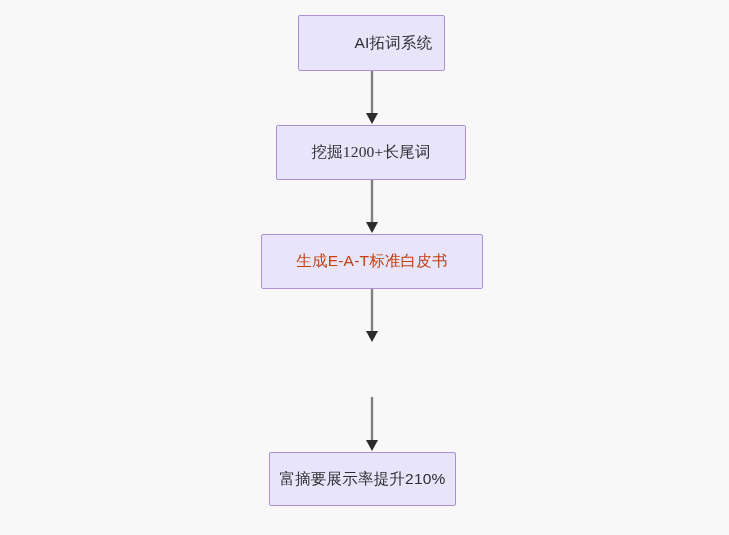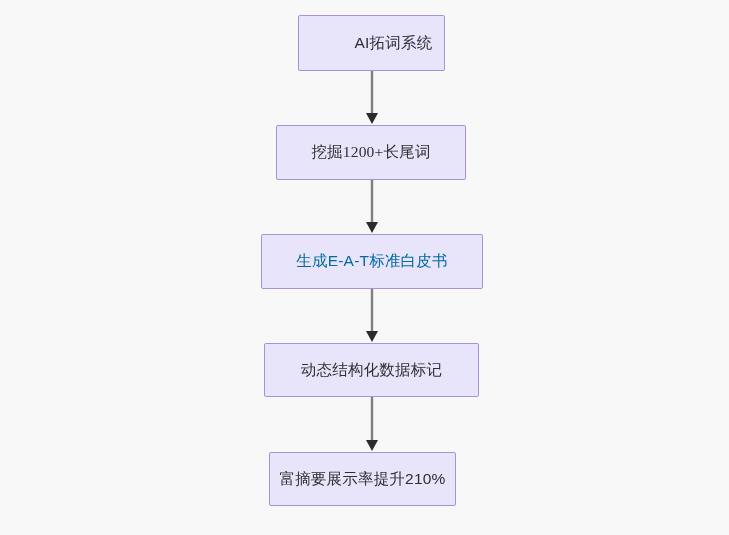--- a/index.html
+++ b/index.html
@@ -75,23 +75,20 @@
       <polygon points="4,43 16,43 10,54" fill="#2b2b2b"></polygon>
     </svg>
   </div>
 
   <div class="node" id="node-0" style="left: 298px; top: 15px; width: 147px; height: 56px; background: rgb(232, 228, 250); border-color: rgb(171, 143, 216); color: rgb(46, 46, 51); padding-left: 44px;">
     <span class="node-label">AI拓词系统</span>
   </div>
   <div class="node" id="node-1" style="left: 276px; top: 125px; width: 190px; height: 55px; background: rgb(232, 228, 250); border-color: rgb(171, 143, 216); color: rgb(46, 46, 51); font-family: Liberation Serif, serif;">
     <span class="node-label">挖掘1200+长尾词</span>
   </div>
-  <div class="node" id="node-2" style="left: 261px; top: 234px; width: 222px; height: 55px; background: rgb(232, 228, 250); border-color: rgb(171, 143, 216); color: #0369a1;">
+  <div class="node" id="node-2" style="left: 261px; top: 234px; width: 222px; height: 55px; background: rgb(232, 228, 250); border-color: rgb(171, 143, 216); color: #c2410c;">
     <span class="node-label">生成E-A-T标准白皮书</span>
-  </div>
-  <div class="node" id="node-3" style="left: 264px; top: 343px; width: 215px; height: 54px; background: rgb(232, 228, 250); border-color: rgb(171, 143, 216); color: rgb(46, 46, 51);">
-    <span class="node-label">动态结构化数据标记</span>
   </div>
   <div class="node" id="node-4" style="left: 254px; top: 452px; width: 187px; height: 54px; background: rgb(232, 228, 250); border-color: rgb(171, 143, 216); color: rgb(46, 46, 51); margin-left: 15px;">
     <span class="node-label">富摘要展示率提升210%</span>
   </div>
 
 </div>
 
 </body></html>

